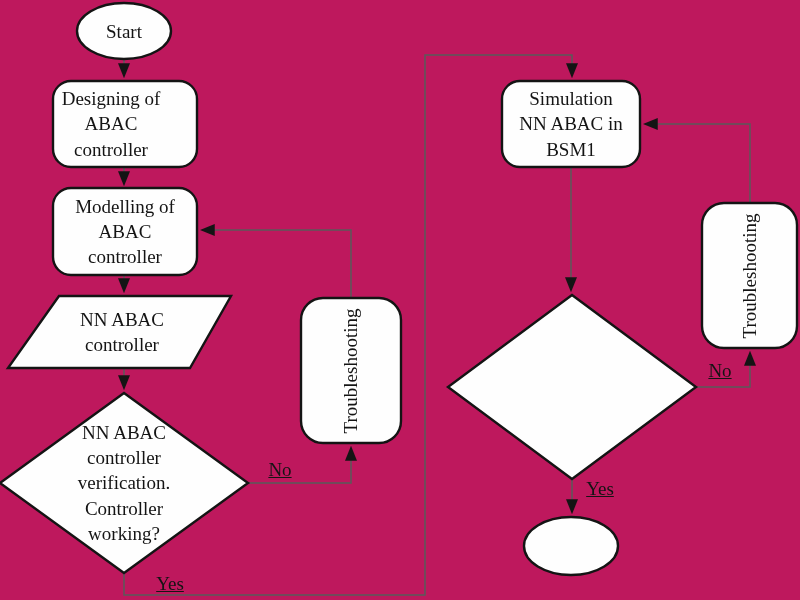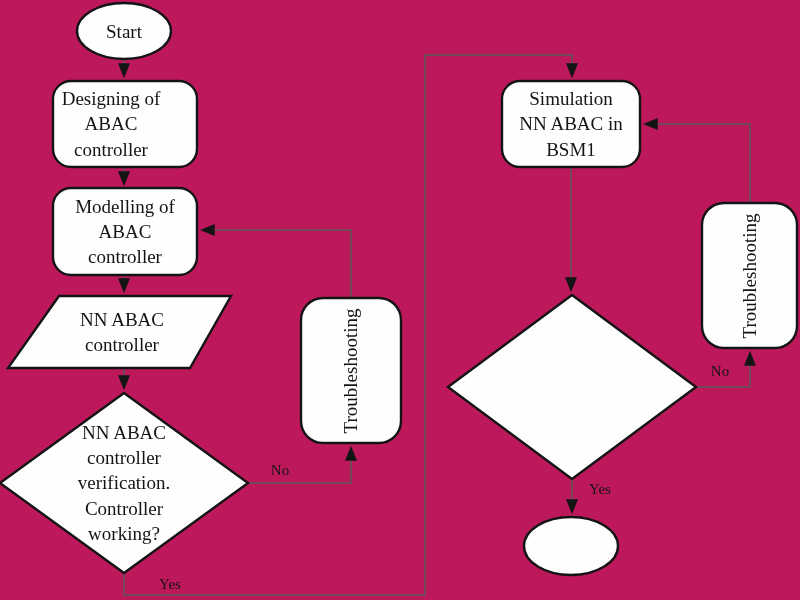--- a/index.html
+++ b/index.html
@@ -44,21 +44,22 @@
   .label.vertical {
     transform: rotate(-90deg);
     white-space: nowrap;
   }
   .edge-label {
     position: absolute;
     display: flex;
     align-items: center;
     justify-content: center;
     color: #141414;
-    font-size: 15px;
+    font-size: 19px;
+    text-decoration: underline;
   }
 </style>
 </head>
 <body>
 
 <div class="stage">
 
   <svg width="800" height="600" viewBox="0 0 800 600">
     <defs>
       <marker id="arrow" markerWidth="10" markerHeight="8" refX="8.5" refY="4" orient="auto" markerUnits="strokeWidth">

